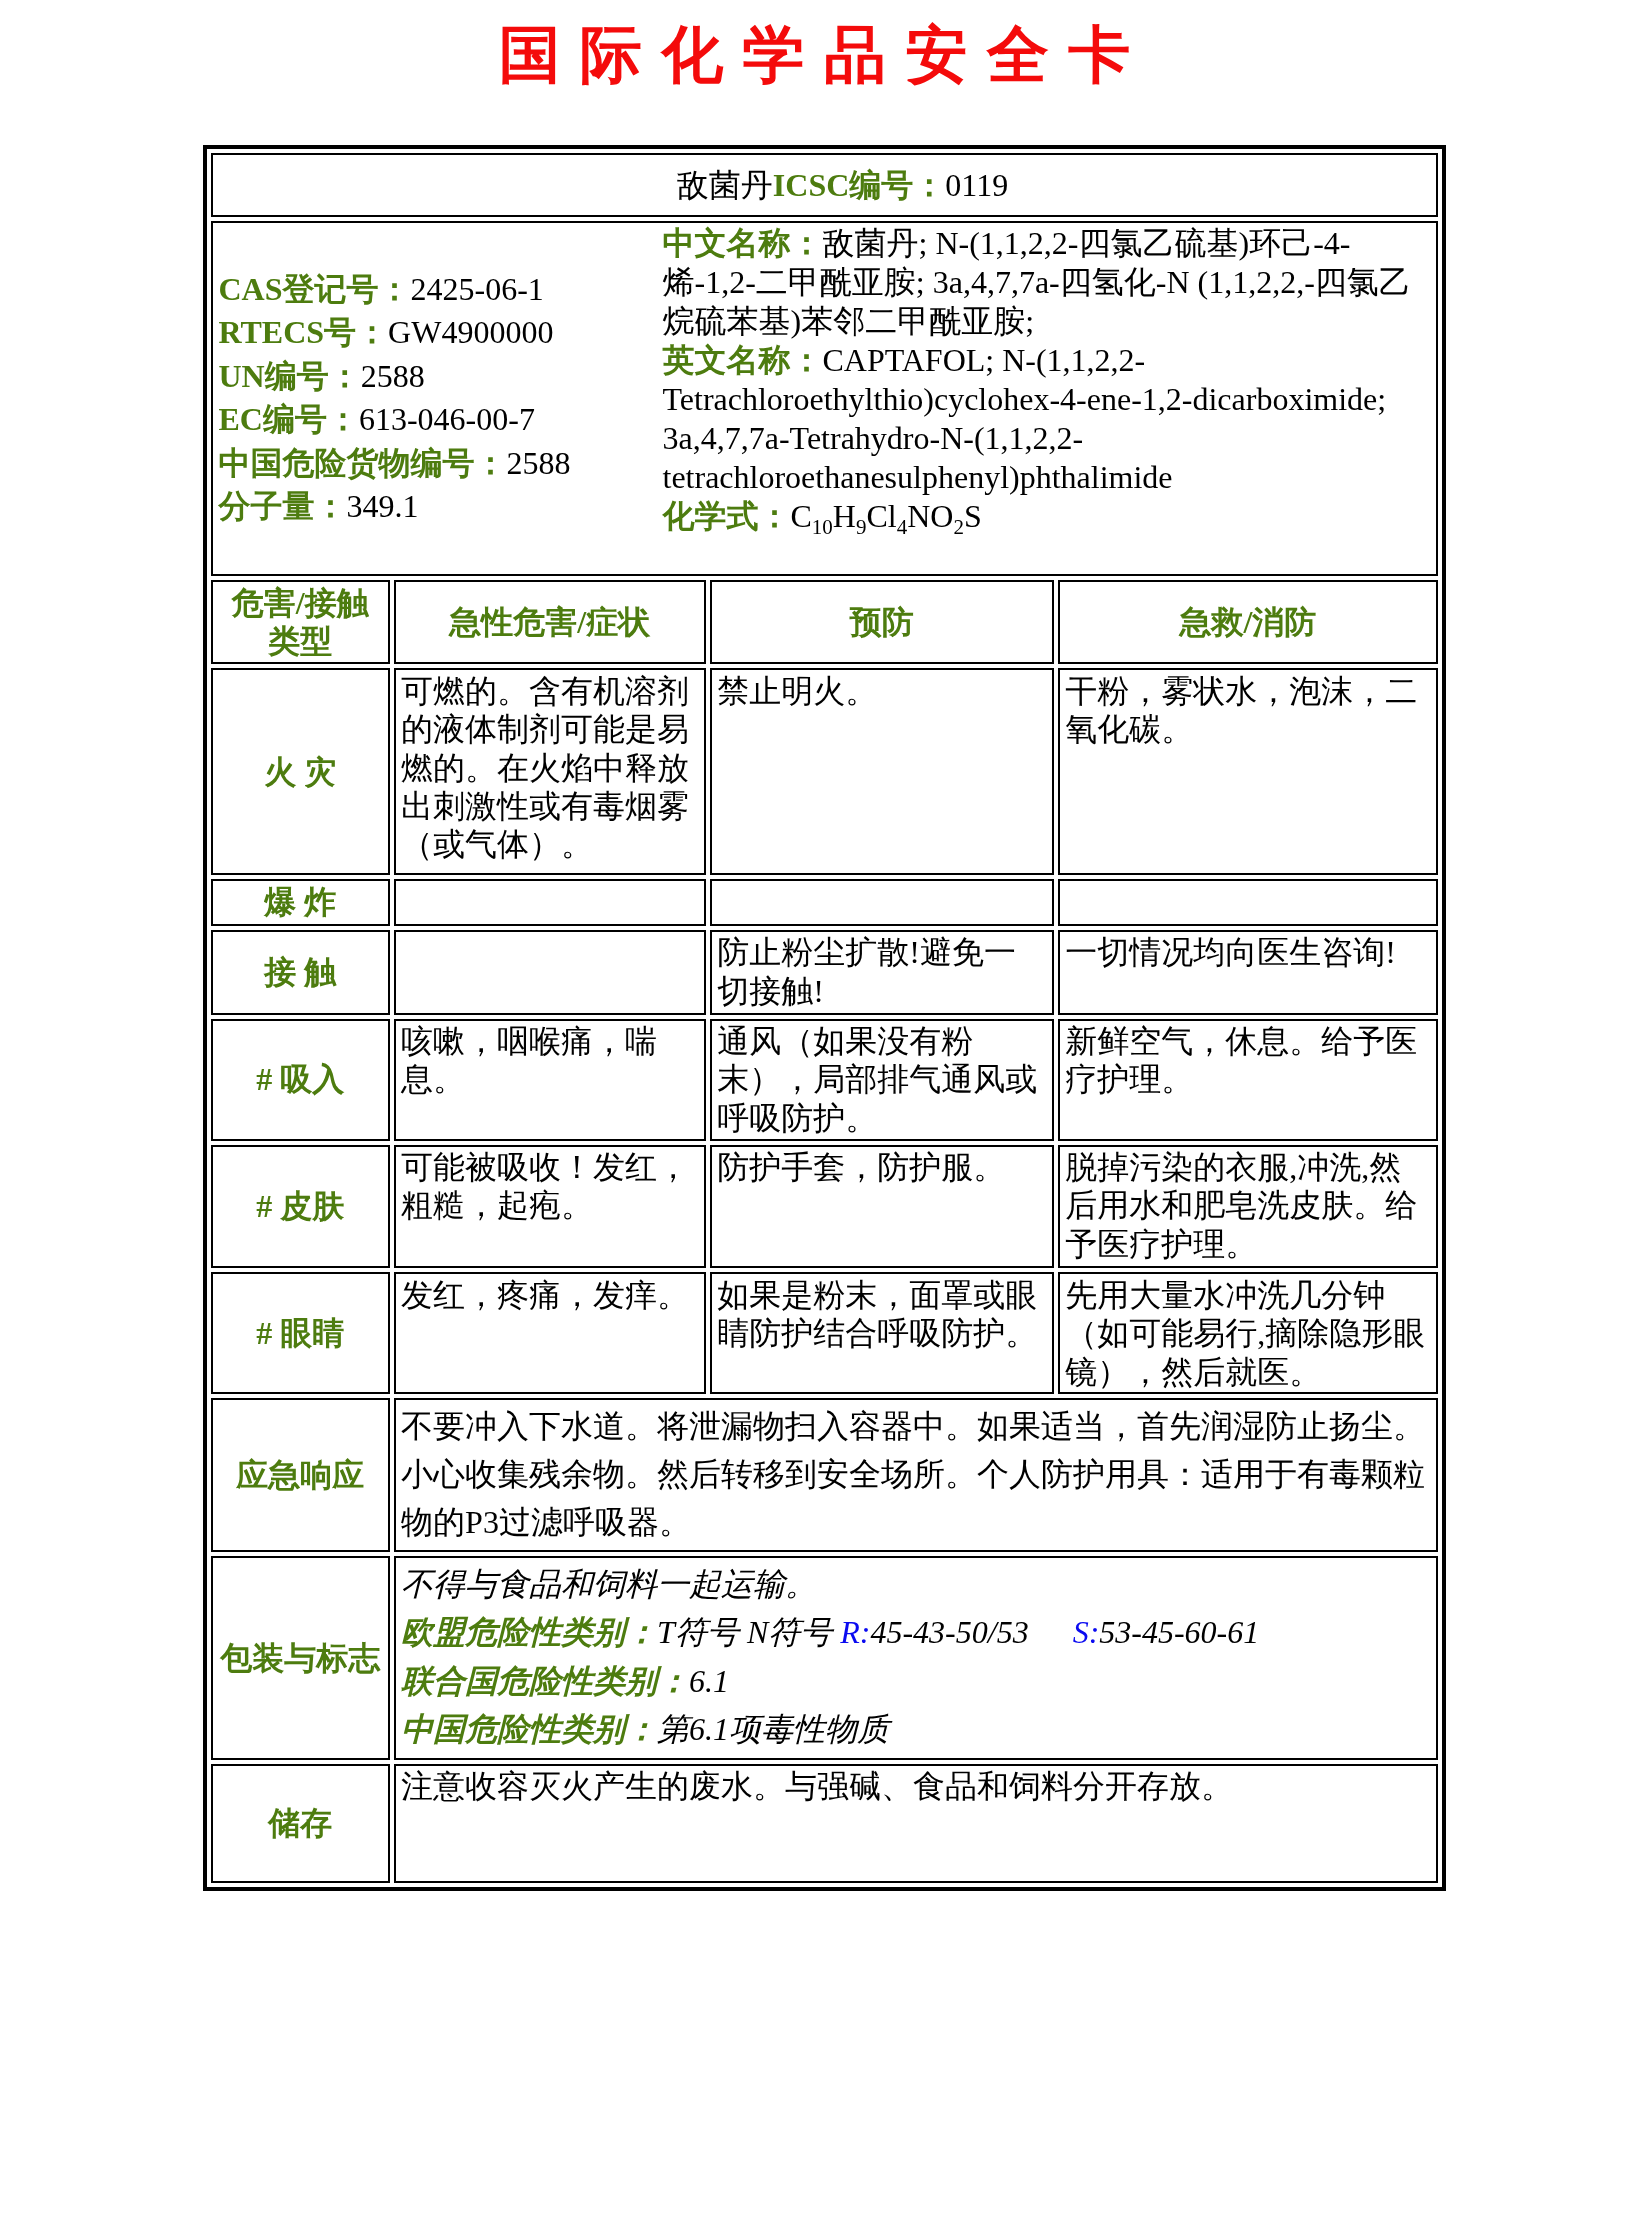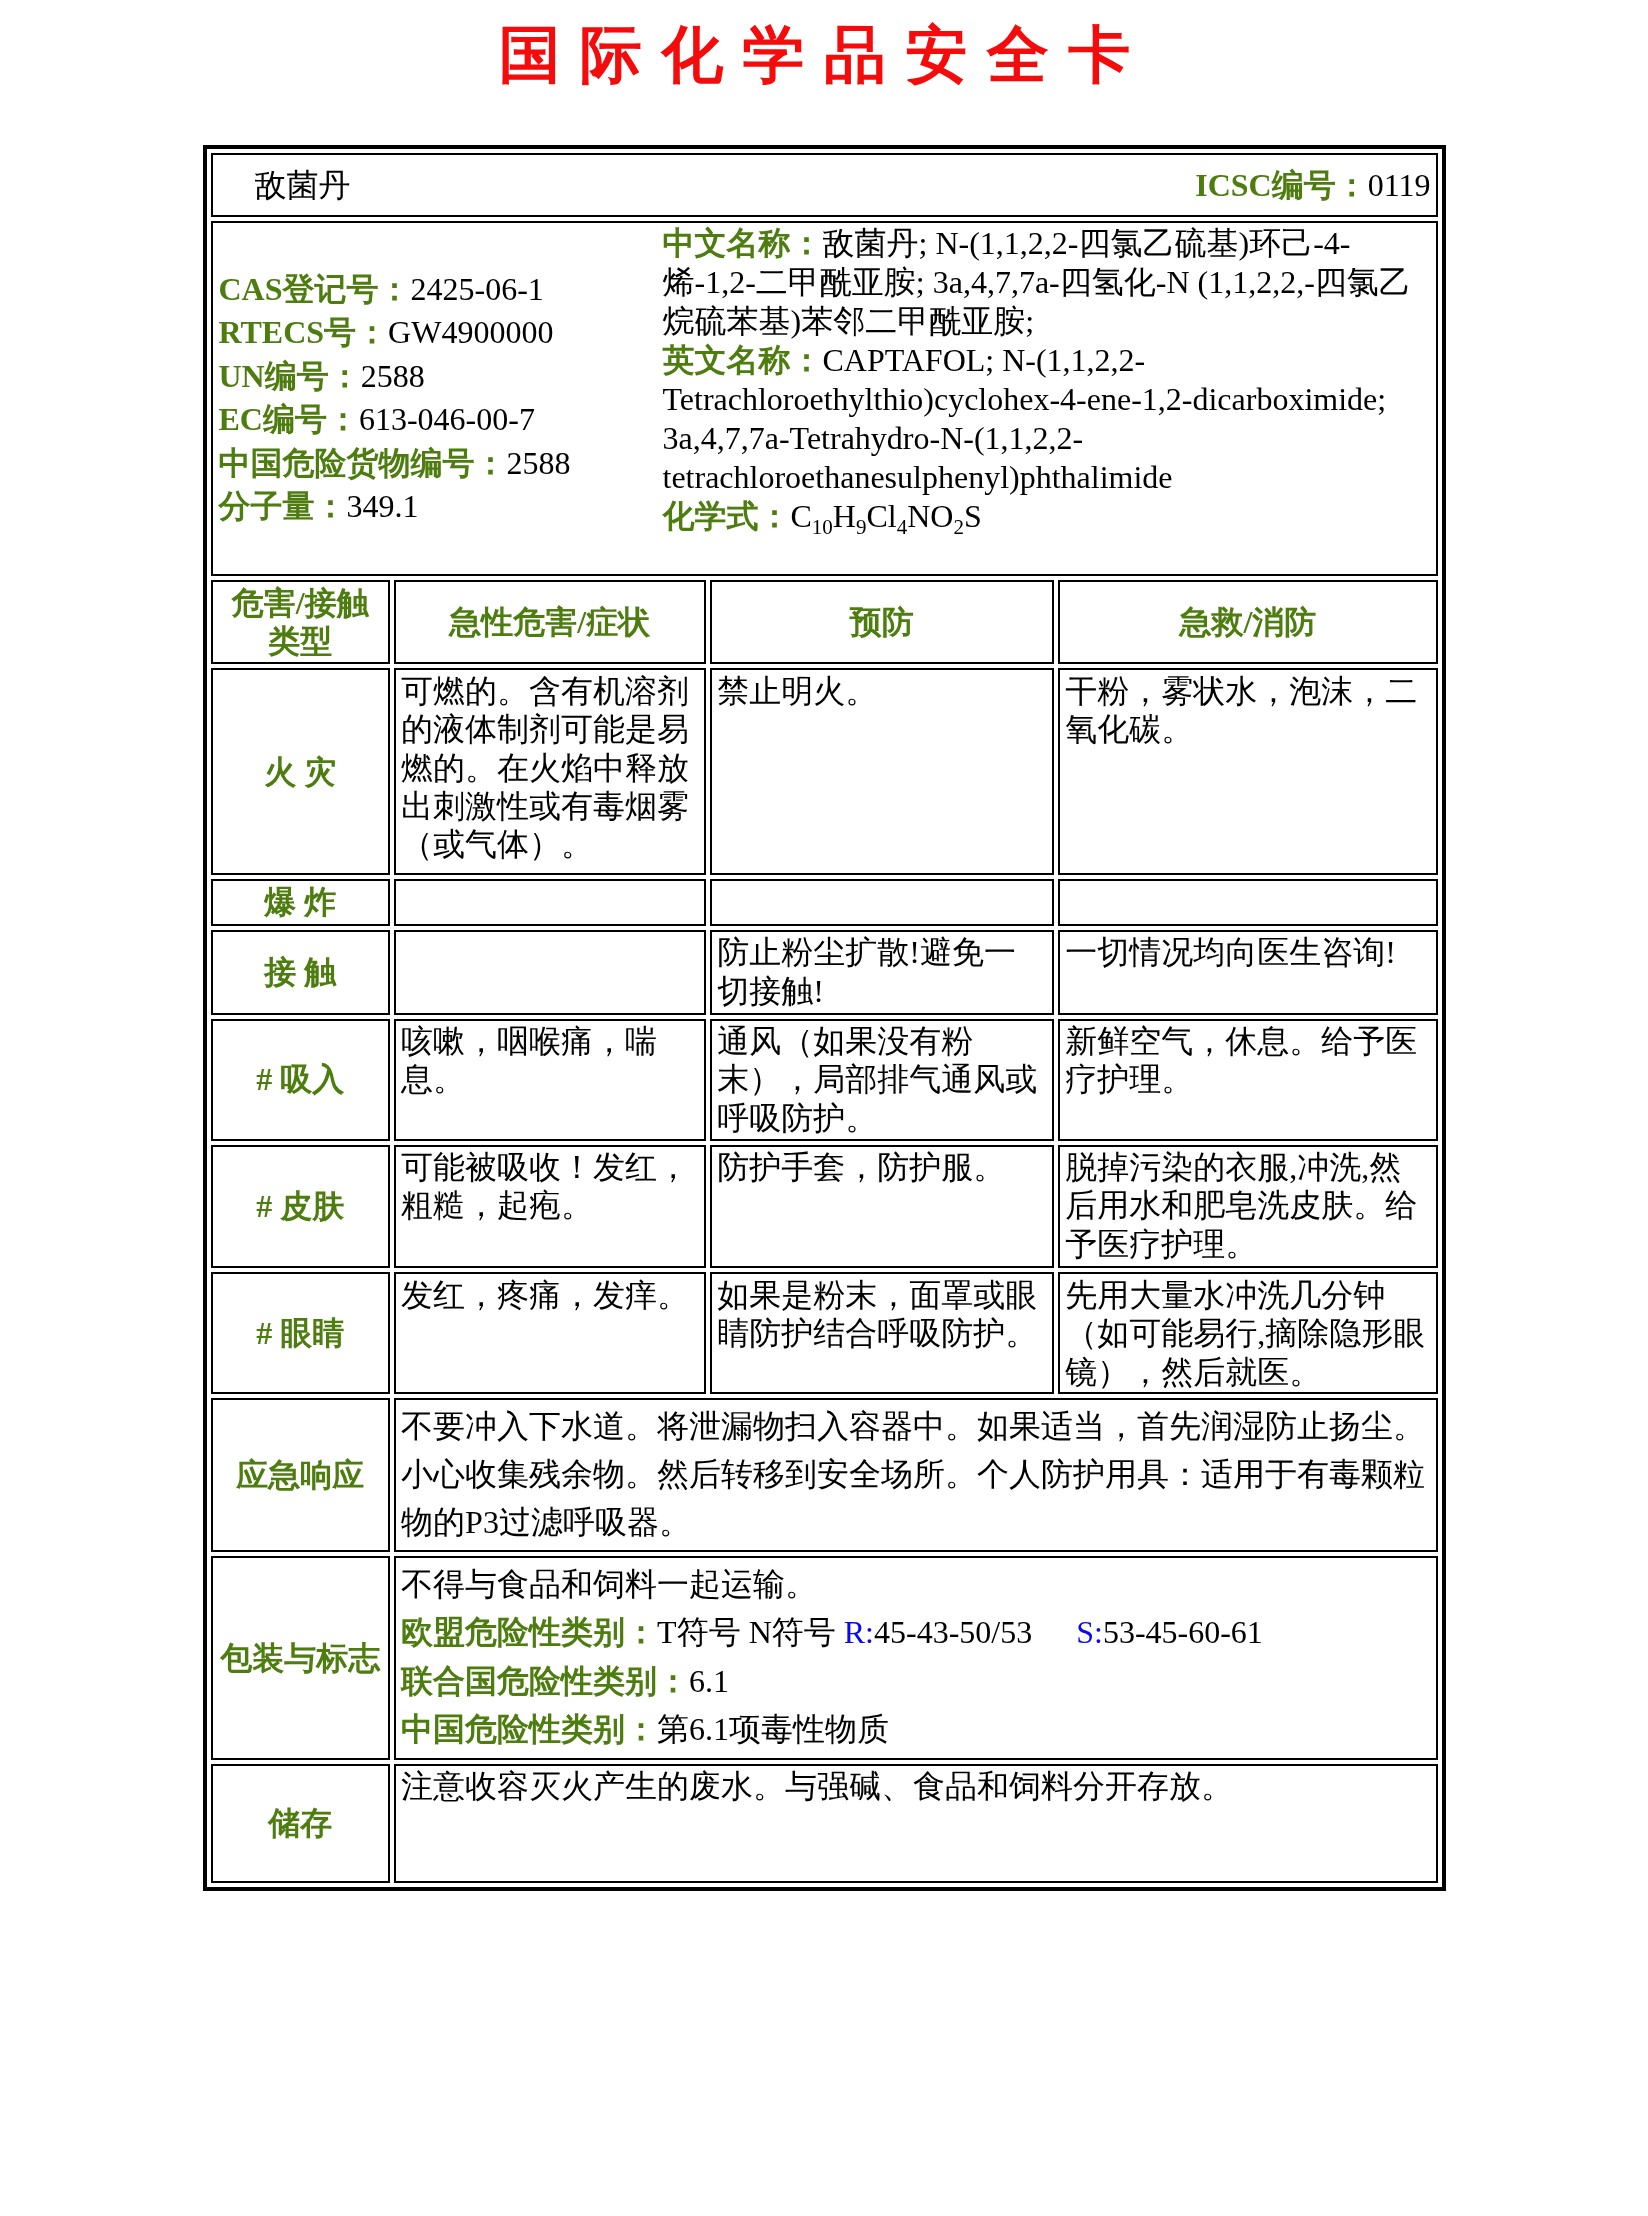--- a/index.html
+++ b/index.html
@@ -32,21 +32,21 @@
     vertical-align:top;
     padding:1.4px 5.5px;
     font-size:32px;
     line-height:1.2;
     overflow:hidden;
     word-break:break-word;
   }
   .blue{color:#4d7c0f;font-weight:bold;}
   .blue-n{color:#0a0af0;}
   
-  .hdr-flex{display:flex;justify-content:space-between;align-items:center;min-height:57px;margin-left:36px;}
+  .hdr-flex{display:flex;justify-content:center;align-items:center;min-height:57px;margin-left:36px;}
   
   .id-flex{display:flex;min-height:348px;align-items:stretch;}
   .id-left{width:444px;flex:0 0 444px;display:flex;flex-direction:column;justify-content:center;}
   .id-line{line-height:1.36;}
   .id-right{flex:1;line-height:1.22;}
   
   td.head{
     text-align:center;vertical-align:middle;height:78px;
   }
   td.rowlabel{
@@ -57,21 +57,21 @@
   tr.h-cont td{height:78px;}
   tr.h-inh td{height:114px;}
   tr.h-skin td{height:117px;}
   tr.h-eye td{height:114px;font-family:Liberation Serif, serif;}
   tr.h-ing td{height:78px;}
   tr.h-spill td{height:147px;}
   tr.h-pack td{height:197px;}
   tr.h-emer td{height:46px;}
   tr.h-stor td{height:112px;}
   .wide-text{line-height:1.5;}
-  .pack-line{line-height:1.52;}
+  .pack-line{line-height:1.52;font-style:italic;}
   .s-gap{margin-left:44px;}
   sub{font-size:21px;line-height:0;}
 </style>
 </head>
 <body>
 
 <div>
 
   <h1 class="page-title">国际化学品安全卡</h1>
 

